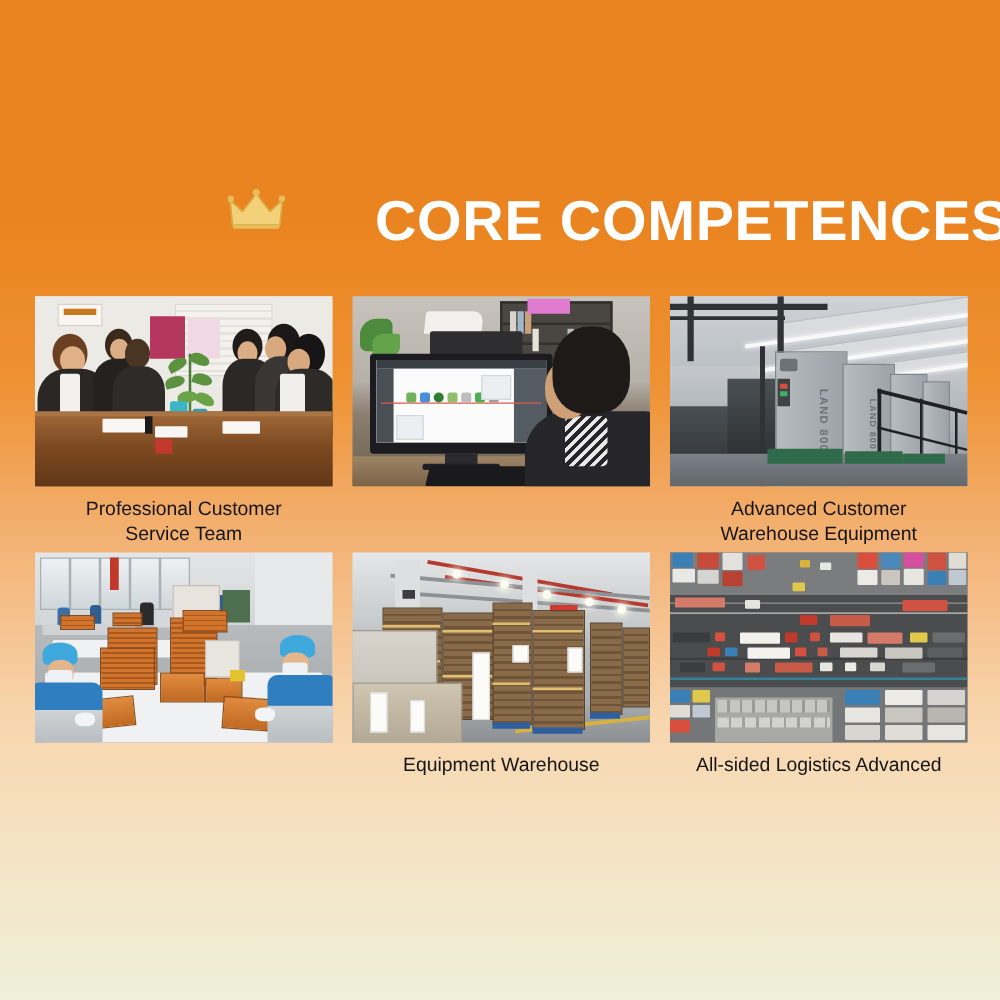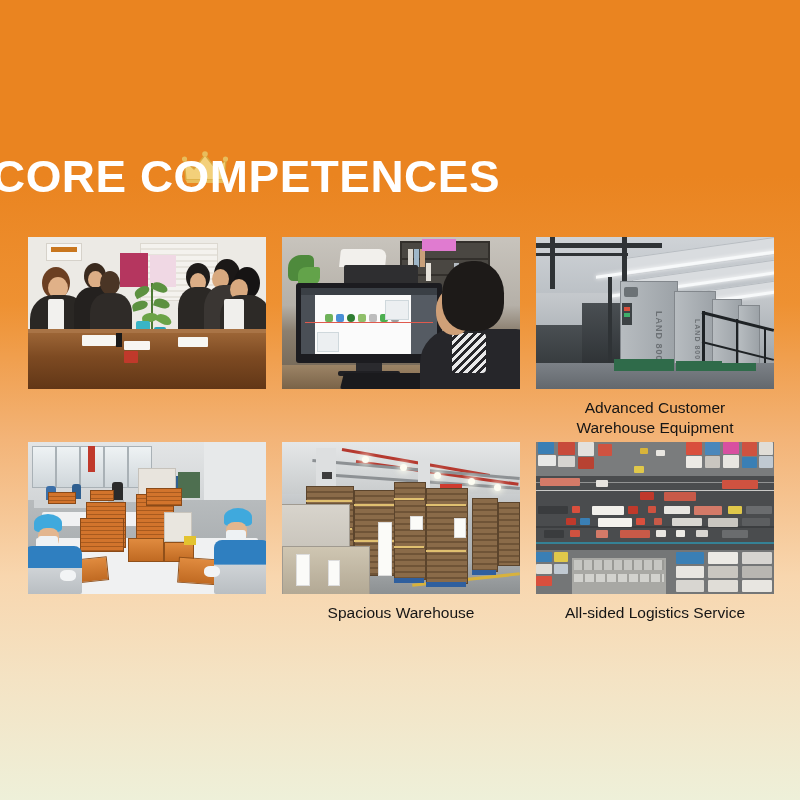--- a/index.html
+++ b/index.html
@@ -28,21 +28,21 @@
     height: 800px;
     box-sizing: border-box;
   }
 
   
   .title-block {
     position: absolute;
     top: 148px;
     left: 0;
     width: 800px;
-    text-align: left;
+    text-align: right;
   }
   .crown-wrap {
     position: absolute;
     left: 182px;
     top: 2px;
     width: 46px;
     height: 34px;
   }
   .page-title {
     margin: 0;
@@ -256,20 +256,24 @@
         <div style="position:absolute; left:196px; top:62px; width:20px; height:34px; background:#f0efec; border-radius:2px;"></div>
 
         <div class="table-top"></div>
         <div class="table"></div>
         <div class="paper" style="left:54px; top:98px; width:34px; height:11px;"></div>
         <div class="paper" style="left:96px; top:104px; width:26px; height:9px;"></div>
         <div class="paper" style="left:150px; top:100px; width:30px; height:10px;"></div>
         <div style="position:absolute; left:88px; top:96px; width:6px; height:14px; background:#1a1a1a;"></div>
         <div style="position:absolute; left:96px; top:114px; width:14px; height:12px; background:#c0392b; border-radius:1px;"></div>
       </div>
+      <p class="caption">
+        <span>Professional Customer</span><br>
+        <span>Service Team</span>
+      </p>
     </div>
 
     <div class="card">
       <div class="thumb s2">
         <div class="desk"></div>
         <div class="bg-shelf">
           <div class="row" style="top:15px;"></div>
           <div class="row" style="top:31px;"></div>
           <div class="bg-books" style="left:6px;  background:#d8d4cc;"></div>
           <div class="bg-books" style="left:12px; background:#9fb7c9;"></div>
@@ -455,21 +459,21 @@
         <div class="tag" style="left:46px; top:118px; width:10px; height:24px;"></div>
 
         <div class="tag" style="left:96px;  top:80px; width:12px; height:52px;"></div>
         <div class="tag" style="left:128px; top:74px; width:11px; height:12px;"></div>
         <div class="tag" style="left:172px; top:76px; width:10px; height:18px;"></div>
 
         <div class="pallet" style="left:112px; top:136px; width:30px;"></div>
         <div class="pallet" style="left:144px; top:140px; width:40px;"></div>
         <div class="pallet" style="left:190px; top:128px; width:24px;"></div>
       </div>
-      <p class="caption">Spacious Warehouse</p>
+      <p class="caption">Equipment Warehouse</p>
     </div>
 
     <div class="card row2">
       <div class="thumb s6">
 
         <div class="yard" style="left:0; top:0; width:238px; height:34px;"></div>
         <div class="ctr" style="left:2px;   top:0px;  width:16px; height:12px; background:#3a7fb5;"></div>
         <div class="ctr" style="left:2px;   top:13px; width:18px; height:11px; background:#e8e8e6;"></div>
         <div class="ctr" style="left:22px;  top:0px;  width:17px; height:13px; background:#c84a3a;"></div>
         <div class="ctr" style="left:22px;  top:14px; width:17px; height:11px; background:#d6d4d0;"></div>
@@ -543,17 +547,17 @@
         <div class="ctr" style="left:140px; top:110px; width:28px; height:12px; background:#3a7fb5;"></div>
         <div class="ctr" style="left:140px; top:124px; width:28px; height:12px; background:#e8e6e1;"></div>
         <div class="ctr" style="left:140px; top:138px; width:28px; height:12px; background:#d8d6d1;"></div>
         <div class="ctr" style="left:172px; top:110px; width:30px; height:12px; background:#eceae5;"></div>
         <div class="ctr" style="left:172px; top:124px; width:30px; height:12px; background:#c9c6c0;"></div>
         <div class="ctr" style="left:172px; top:138px; width:30px; height:12px; background:#e0ddd7;"></div>
         <div class="ctr" style="left:206px; top:110px; width:30px; height:12px; background:#d6d4d0;"></div>
         <div class="ctr" style="left:206px; top:124px; width:30px; height:12px; background:#b8b6b1;"></div>
         <div class="ctr" style="left:206px; top:138px; width:30px; height:12px; background:#e8e6e1;"></div>
       </div>
-      <p class="caption">All-sided Logistics Service</p>
+      <p class="caption">All-sided Logistics Advanced</p>
     </div>
 
   </div>
 </div>
 
 </body></html>

